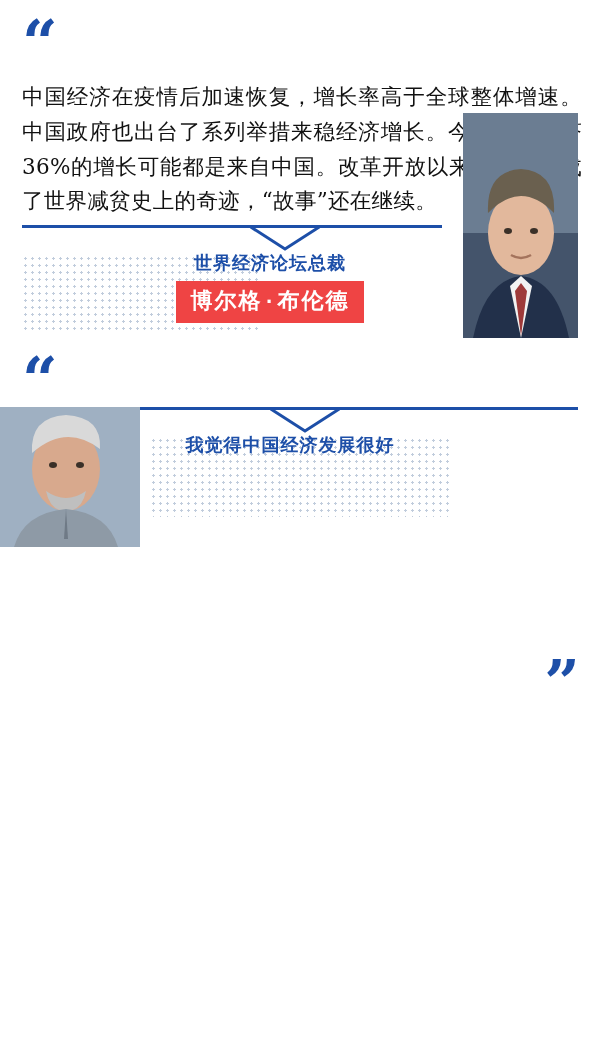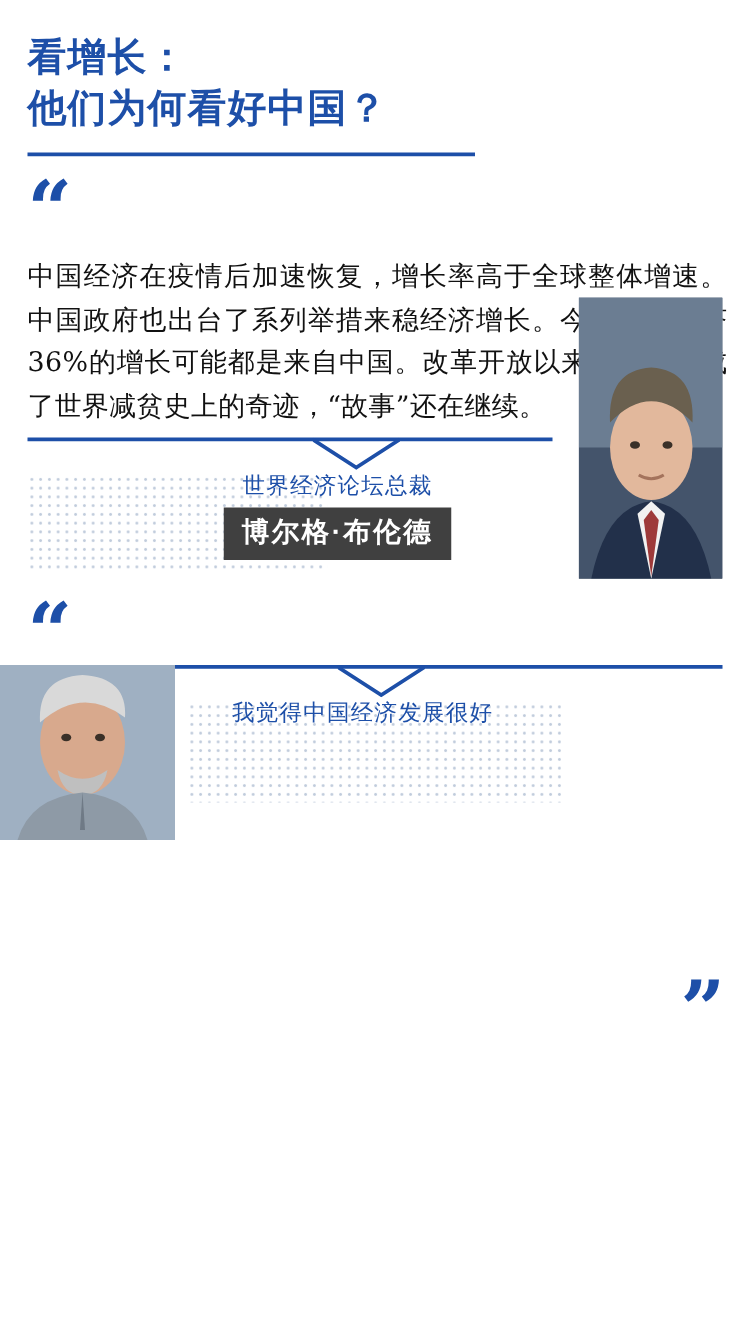--- a/index.html
+++ b/index.html
@@ -100,32 +100,32 @@
     overflow: hidden;
   }
   .attrib-caret svg { display: block; }
 
   .attrib-lines {
     position: absolute;
     text-align: center;
   }
   .attrib-role {
     font-family: "DejaVu Sans", "Liberation Sans", sans-serif;
-    font-weight: normal;
+    font-weight: bold;
     font-size: 18px;
     color: #1d4fa8;
     letter-spacing: 1px;
     white-space: nowrap;
   }
   .attrib-name {
     margin-top: 6px;
     display: inline-block;
-    background: #404040;
+    background: #ef4444;
     color: #ffffff;
-    font-family: Liberation Sans, sans-serif;
+    font-family: Liberation Mono, monospace;
     font-weight: bold;
     font-size: 22px;
     letter-spacing: 2px;
     padding: 5px 14px 7px 14px;
     white-space: nowrap;
   }
 
   
   .portrait {
     position: absolute;
@@ -159,24 +159,20 @@
   #attrib2 .attrib-lines { left: 140px; top: 26px; width: 300px; }
   #portrait2 { left: 0px; top: 0px; width: 140px; height: 140px; }
 
   .face-svg { position: absolute; inset: 0; width: 100%; height: 100%; }
 </style>
 </head>
 <body>
 
 <div class="page">
 
-  <div class="header">
-    <div class="header-title"><span>看增长：</span><br><span>他们为何看好中国？</span></div>
-    <div class="header-rule"></div>
-  </div>
 
   <div class="quote-block" id="block1">
     <span class="quote-mark-open">“</span>
     <div class="quote-text">中国经济在疫情后加速恢复，增长率高于全球整体增速。中国政府也出台了系列举措来稳经济增长。今年全球经济36%的增长可能都是来自中国。改革开放以来，中国完成了世界减贫史上的奇迹，“故事”还在继续。</div>
     <span class="quote-mark-close">”</span>
   </div>
 
   <div class="attrib" id="attrib1">
     <div class="attrib-rule"></div>
     <div class="attrib-caret">

